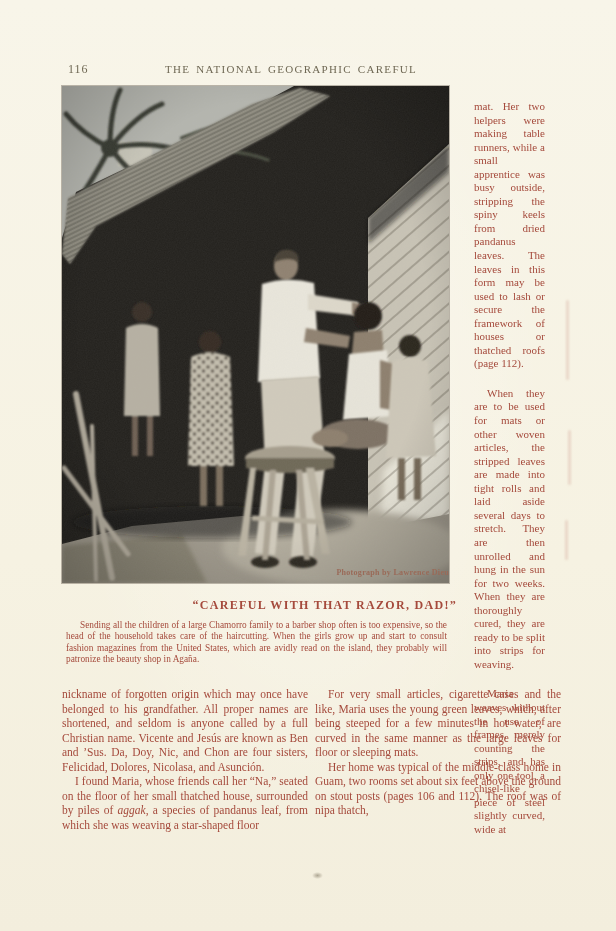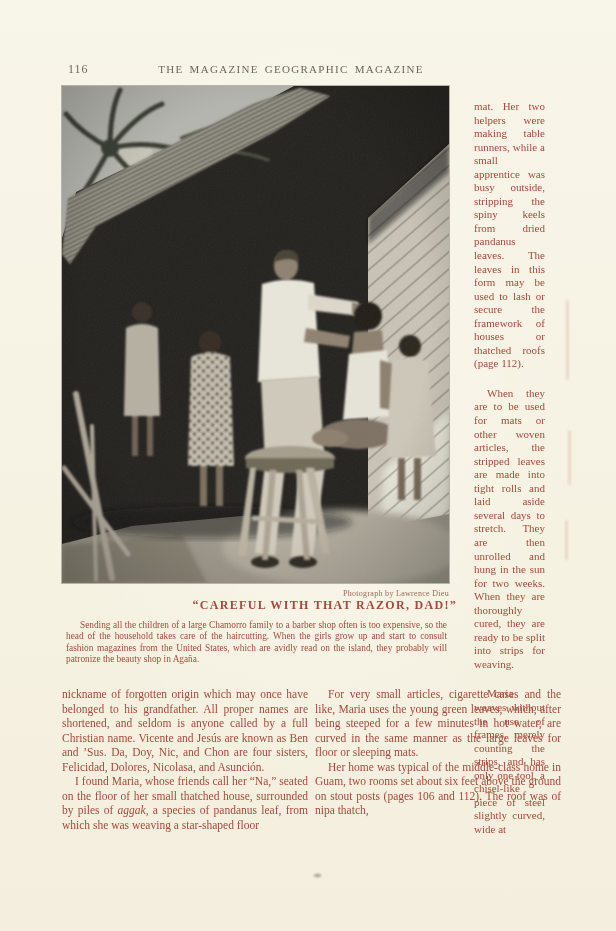--- a/index.html
+++ b/index.html
@@ -31,22 +31,22 @@
     background:#8c897e;
   }
   .photo svg{display:block;width:387px;height:497px;}
   .rail{
     position:absolute;left:458px;top:84px;width:103px;
     font-size:11px;line-height:13.55px;
     color:#a54a3c;text-align:justify;
   }
   .rail p{margin:16px;}
   .credit{
-    position:absolute;left:62px;top:589px;width:387px;
-    text-align:right;font-size:8px;color:#9a6a58;letter-spacing:.3px;
+    position:absolute;left:62px;top:568px;width:387px;
+    text-align:right;font-size:8px;color:#9a6a58;letter-spacing:.3px;font-weight:bold;
   }
   .captitle{
     position:absolute;left:69px;top:598px;width:388px;
     text-align:right;font-size:12px;font-weight:bold;
     letter-spacing:1.3px;color:#a54a3c;
   }
   .capbody{
     position:absolute;left:62px;top:616px;width:389px;
     font-size:9.3px;line-height:11.3px;text-align:justify;
     color:#a54a3c;
@@ -71,21 +71,21 @@
     background:radial-gradient(ellipse,rgba(118,108,86,.55),rgba(118,108,86,0) 70%);
     filter:blur(.6px);
   }
 </style>
 </head>
 <body>
 
 <div id="page">
 
   <div class="pgnum">116</div>
-  <div class="htitle">THE MAGAZINE GEOGRAPHIC MAGAZINE</div>
+  <div class="htitle">THE NATIONAL GEOGRAPHIC CAREFUL</div>
 
   <div class="photo">
     <svg viewBox="0 0 387 497" preserveAspectRatio="none">
       <defs>
         <filter id="b1">
             <feGaussianBlur stdDeviation="1"></feGaussianBlur>
           </filter>
         <filter id="b2">
             <feGaussianBlur stdDeviation="2"></feGaussianBlur>
           </filter>

